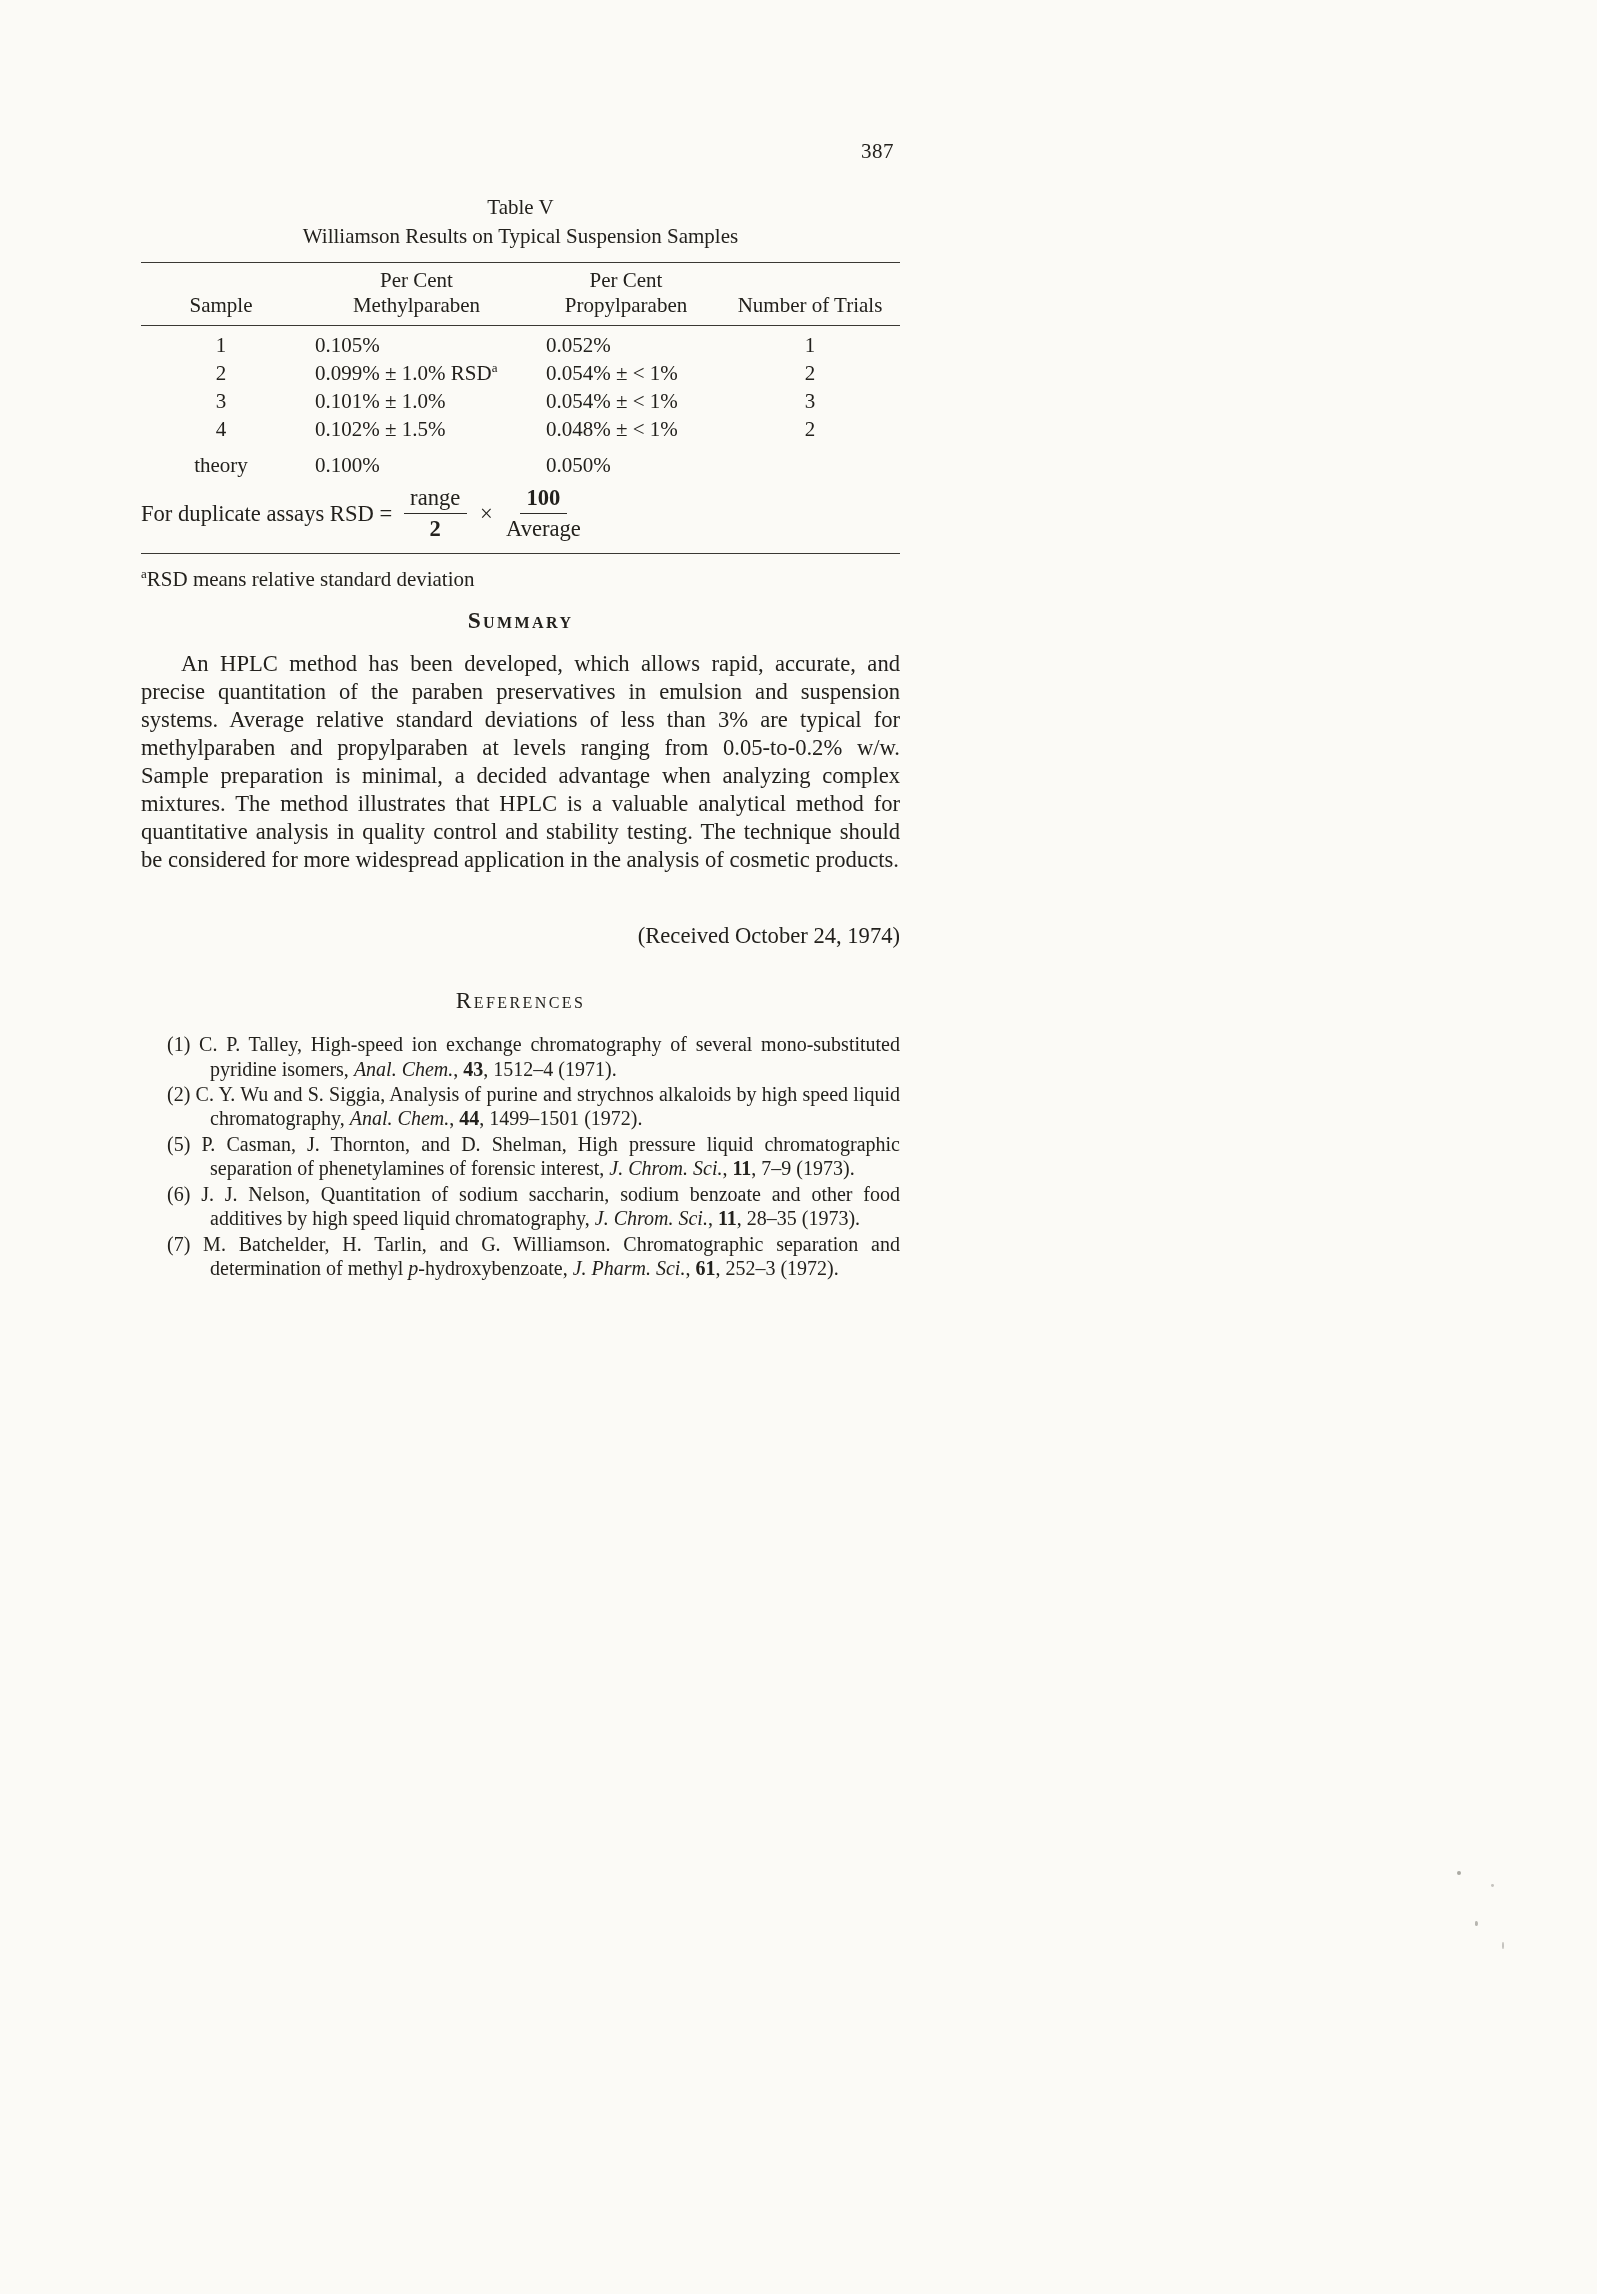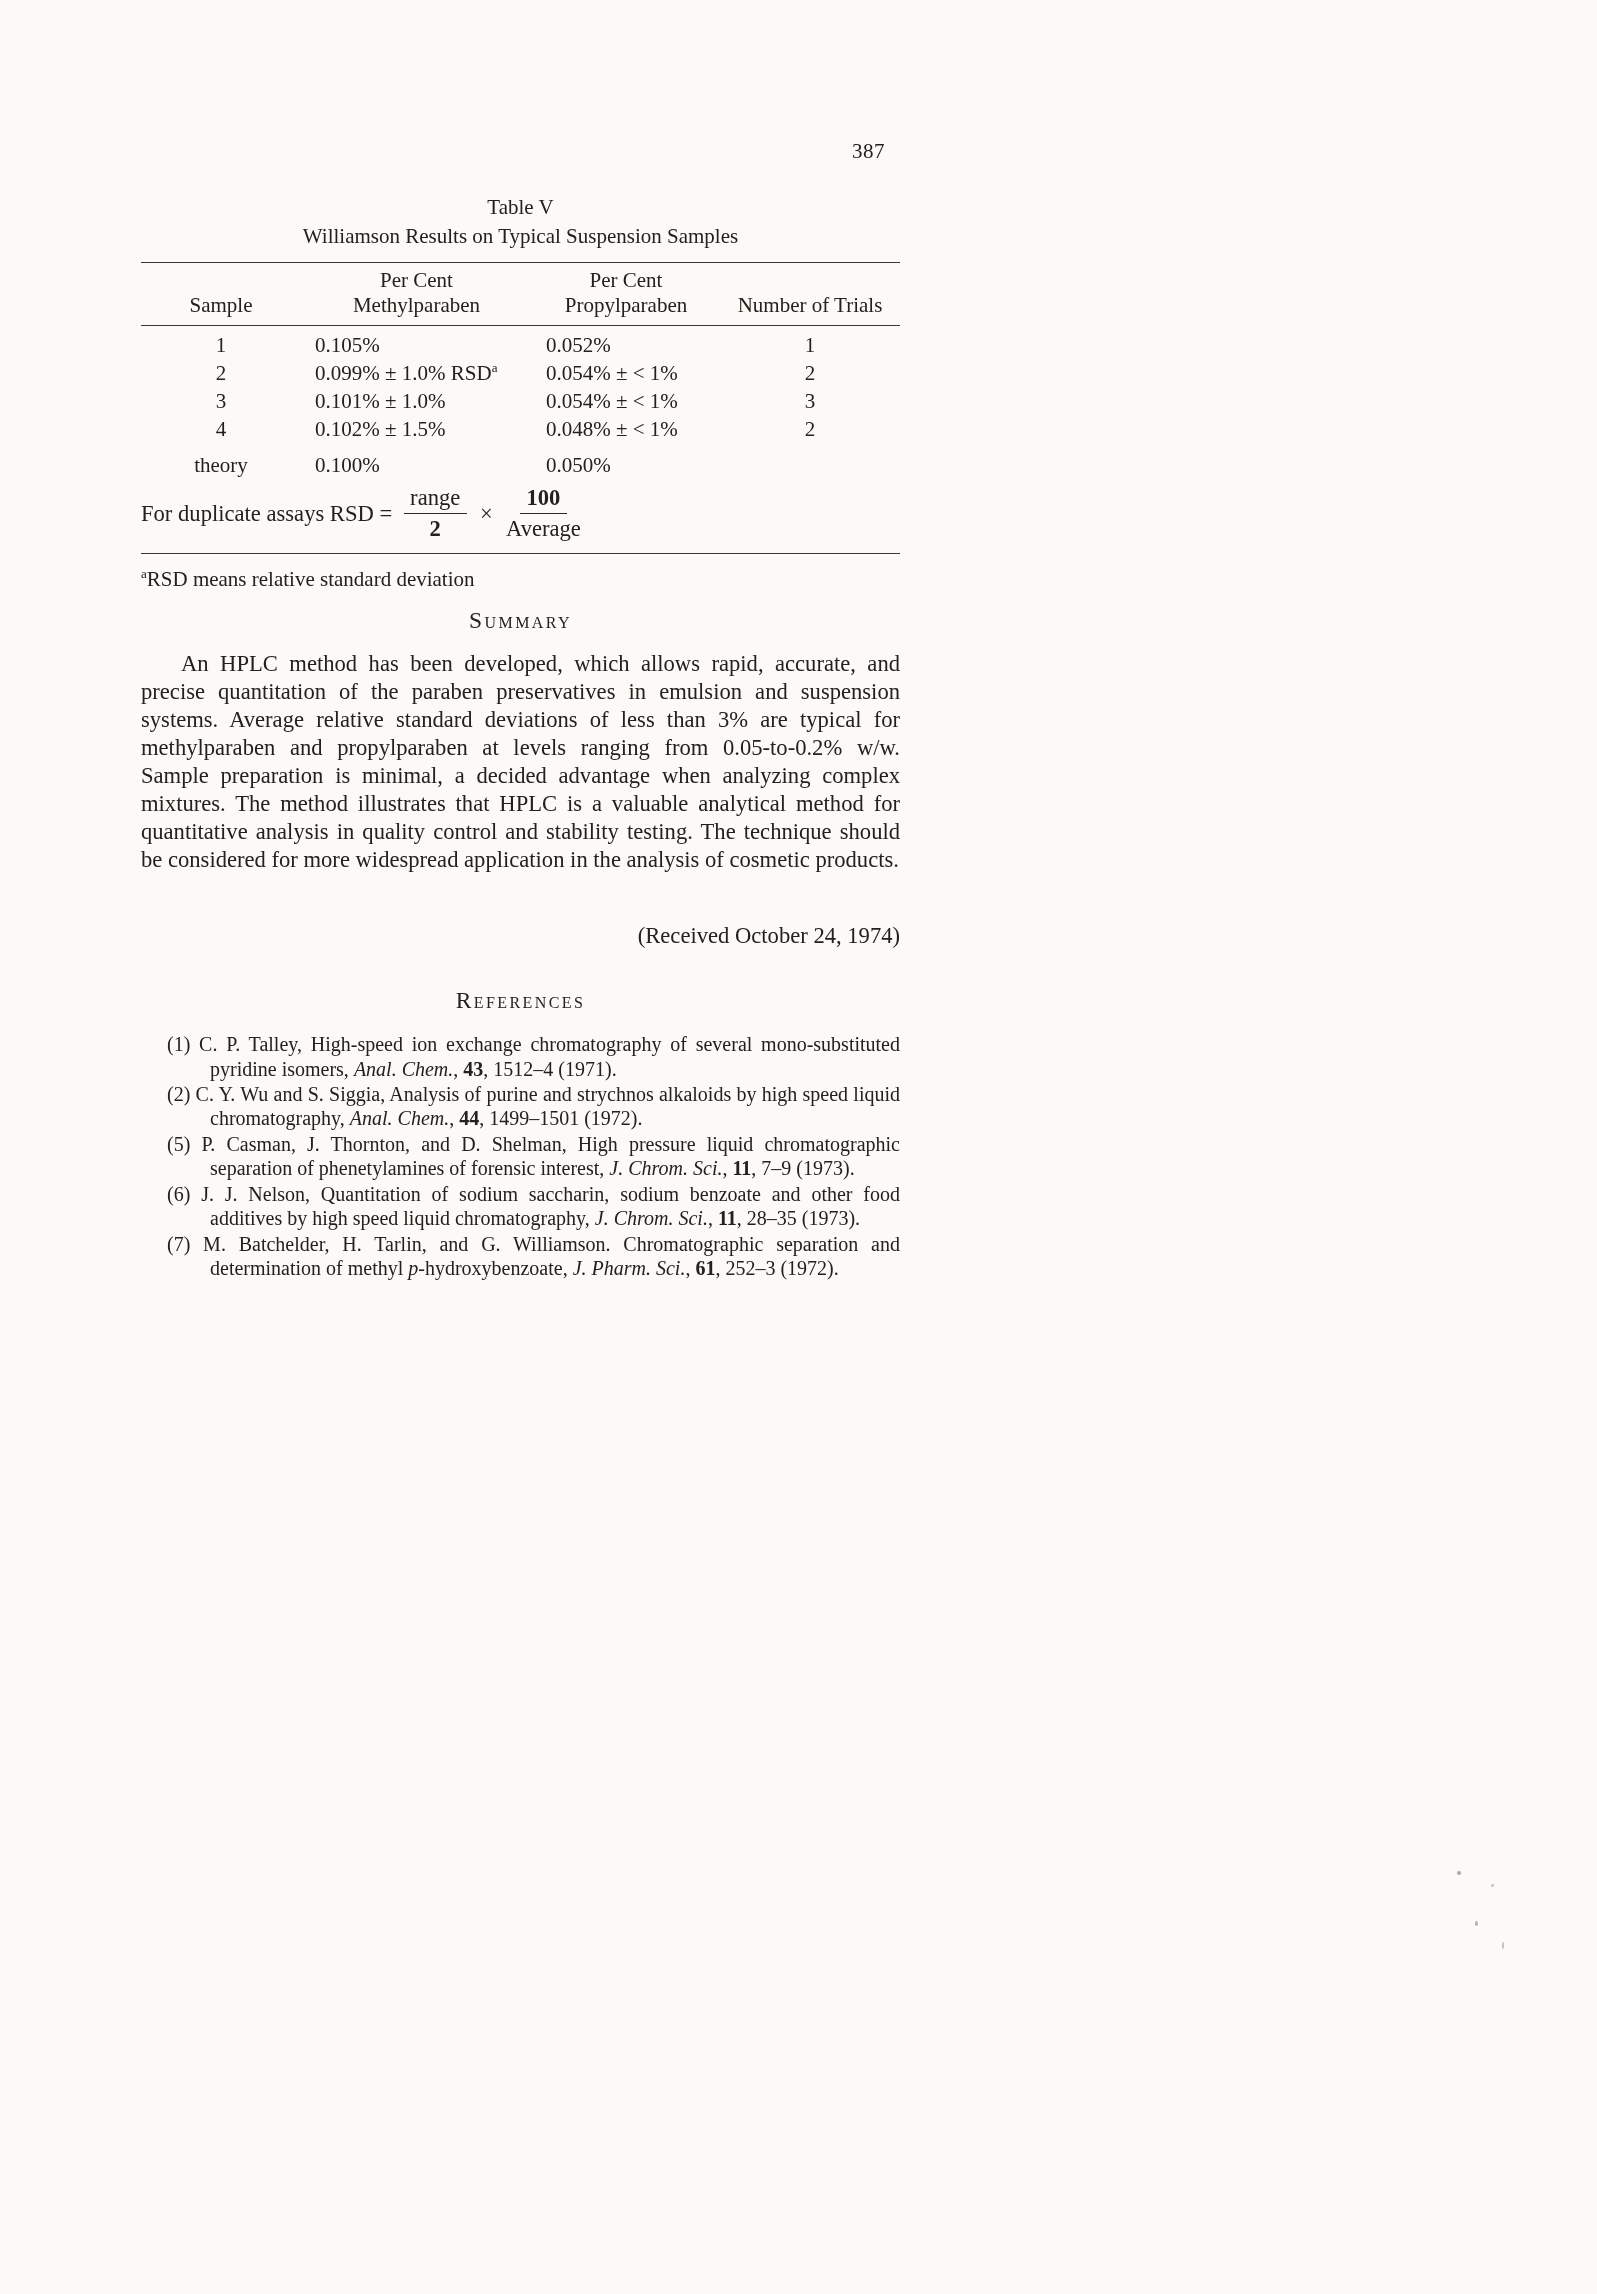--- a/index.html
+++ b/index.html
@@ -9,21 +9,21 @@
     background: #fbfaf6;
     color: #23211d;
     font-family: "Liberation Serif", "DejaVu Serif", serif;
     overflow: hidden;
   }
   .content { position: absolute; left: 141px; width: 759px; }
 
   
   .running-head { top: 139px; height: 30px; text-align: center;
     font-size: 21px; letter-spacing: 1.4px; }
-  .running-head .page-number { position: absolute; right: 15px; top: 0; letter-spacing: 0.5px; }
+  .running-head .page-number { position: absolute; right: 6px; top: 0; letter-spacing: 0.5px; }
 
   
   .table-section { top: 193px; }
   .tcaption { text-align: center; font-size: 21px; line-height: 29px; }
   .tbl { margin-top: 11.3px; border-top: 1.9px solid #3a3833; border-bottom: 1.9px solid #3a3833;
     padding-bottom: 11.3px; }
   .thead { display: grid; grid-template-columns: 160px 231px 188px 180px;
     border-bottom: 1.9px solid #3a3833; padding: 4.7px 0 6.6px; }
   .hc { display: flex; flex-direction: column; justify-content: flex-end;
     text-align: center; font-size: 21px; line-height: 25.4px; white-space: nowrap; }
@@ -43,21 +43,21 @@
 
   .footnote { margin-top: 12.2px; font-size: 21px; line-height: 26px; }
 
   .b { font-weight: bold; }
   .i { font-style: italic; }
   sup { font-size: 0.62em; vertical-align: super; line-height: 0; }
 
   
   .sc-heading { font-variant: small-caps; letter-spacing: 2.4px; text-align: center;
     font-size: 23.5px; font-weight: normal; }
-  .summary-heading { top: 607px; }
+  .summary-heading { top: 607px; font-weight: bold; }
   .references-heading { top: 987px; }
 
   .summary-paragraph { top: 650px; font-size: 22.6px; line-height: 28px;
     text-align: justify; text-indent: 40px; }
   .received { top: 923px; font-size: 22.6px; text-align: right; }
 
   .references-list { top: 1032px; padding-left: 26px; font-size: 20px; line-height: 24.5px; }
   .ref-item { padding-left: 43px; text-indent: -43px; text-align: justify; margin-bottom: 0.9px; }
 
   

